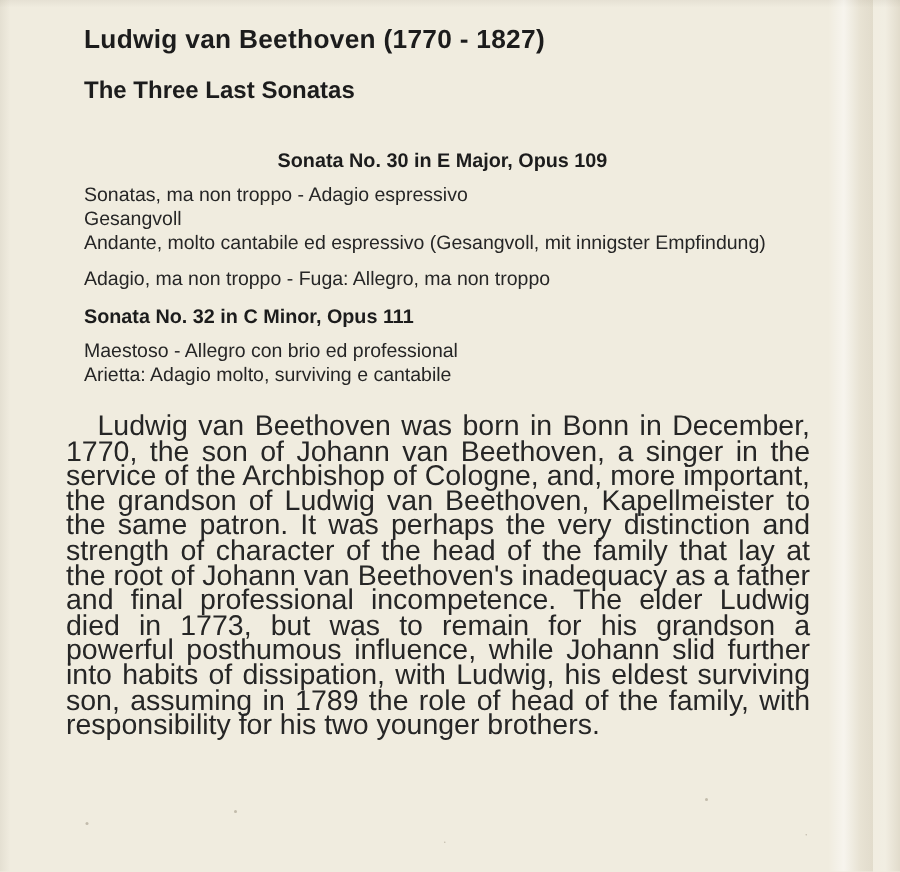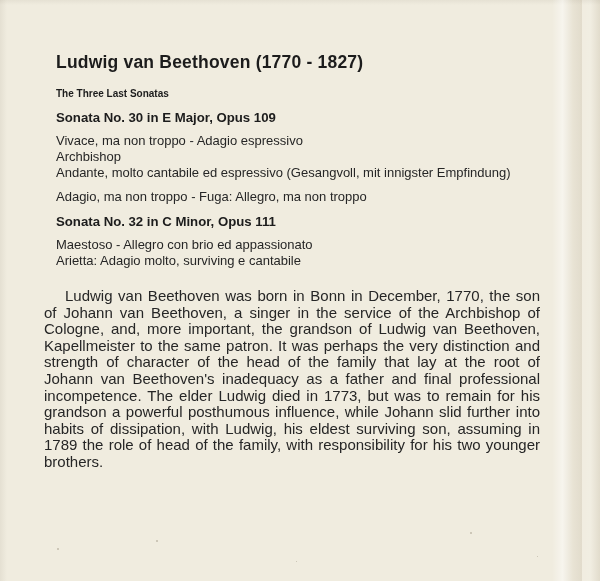--- a/index.html
+++ b/index.html
@@ -36,91 +36,91 @@
   }
   .speck {
     position: absolute;
     width: 2px; height: 2px;
     border-radius: 50%;
     background: rgba(125,115,95,0.40);
   }
   .page {
     position: absolute;
     inset: 0;
-    padding: 52px 0 0 44px;
+    padding: 16px 0 0 44px;
     box-sizing: border-box;
   }
   .tracklist {
     margin-left: 12px;
     width: 478px;
   }
   .composer-title {
     font-size: 17.5px;
     font-weight: bold;
     letter-spacing: 0.2px;
     color: var(--ink-strong);
   }
   .collection-subtitle {
     margin-top: 15px;
-    font-size: 10px;
+    font-size: 16px;
     font-weight: bold;
     color: var(--ink-strong);
   }
   .sonata-heading {
     font-size: 13.2px;
     font-weight: bold;
     color: var(--ink-strong);
   }
-  .s30 .sonata-heading { margin-top: 11px; }
+  .s30 .sonata-heading { margin-top: 29px; text-align: center; }
   .s31 .sonata-heading { margin-top: 17px; }
   .s32 .sonata-heading { margin-top: 9px; }
   .movements {
     margin-top: 8px;
     font-size: 13px;
     line-height: 16px;
   }
   .liner-notes {
     margin-top: 19px;
     width: 496px;
-    font-size: 15px;
+    font-size: 19px;
     line-height: 16.6px;
     text-align: justify;
     text-indent: 21px;
     color: var(--ink);
   }
 </style>
 </head>
 <body>
 
 <div class="page">
 
   <div class="tracklist">
     <div class="composer-title">Ludwig van Beethoven (1770 - 1827)</div>
 
     <div class="collection-subtitle">The Three Last Sonatas</div>
 
     <div class="sonata-section s30">
       <div class="sonata-heading">Sonata No. 30 in E Major, Opus 109</div>
       <div class="movements">
-          <div class="movement">Vivace, ma non troppo - Adagio espressivo</div>
-          <div class="movement">Archbishop</div>
+          <div class="movement">Sonatas, ma non troppo - Adagio espressivo</div>
+          <div class="movement">Gesangvoll</div>
           <div class="movement">Andante, molto cantabile ed espressivo (Gesangvoll, mit innigster Empfindung)</div>
         </div>
     </div>
 
     <div class="sonata-section s31">
       <div class="movements">
           <div class="movement">Adagio, ma non troppo - Fuga: Allegro, ma non troppo</div>
         </div>
     </div>
 
     <div class="sonata-section s32">
       <div class="sonata-heading">Sonata No. 32 in C Minor, Opus 111</div>
       <div class="movements">
-          <div class="movement">Maestoso - Allegro con brio ed appassionato</div>
+          <div class="movement">Maestoso - Allegro con brio ed professional</div>
           <div class="movement">Arietta: Adagio molto, surviving e cantabile</div>
         </div>
     </div>
   </div>
 
   <div class="liner-notes">Ludwig van Beethoven was born in Bonn in December, 1770, the son of Johann van Beethoven, a singer in the service of the Archbishop of Cologne, and, more important, the grandson of Ludwig van Beethoven, Kapellmeister to the same patron. It was perhaps the very distinction and strength of character of the head of the family that lay at the root of Johann van Beethoven's inadequacy as a father and final professional incompetence. The elder Ludwig died in 1773, but was to remain for his grandson a powerful posthumous influence, while Johann slid further into habits of dissipation, with Ludwig, his eldest surviving son, assuming in 1789 the role of head of the family, with responsibility for his two younger brothers.</div>
 
 </div>
 
 <div class="crease"></div>

